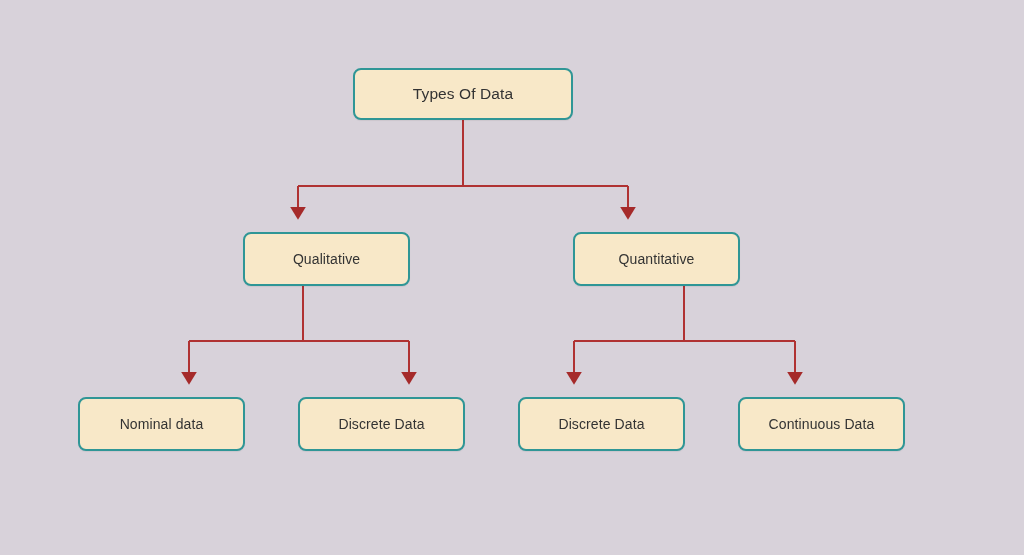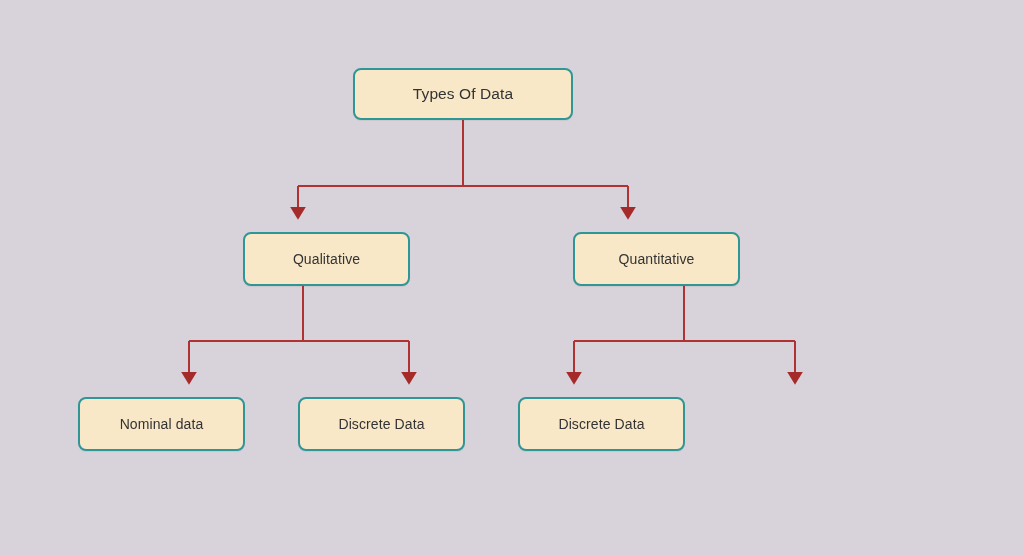--- a/index.html
+++ b/index.html
@@ -97,14 +97,17 @@
   </div>
 
   <div class="node level-leaf" style="left:298px; top:397px; width:167px; height:54px;">
     <span class="node-label">Discrete Data</span>
   </div>
 
   <div class="node level-leaf" style="left:518px; top:397px; width:167px; height:54px;">
     <span class="node-label">Discrete Data</span>
   </div>
 
+  <div class="node level-leaf" style="left:738px; top:397px; width:167px; height:54px;">
+    <span class="node-label">Continuous Data</span>
+  </div>
 
 </div>
 
 </body></html>

